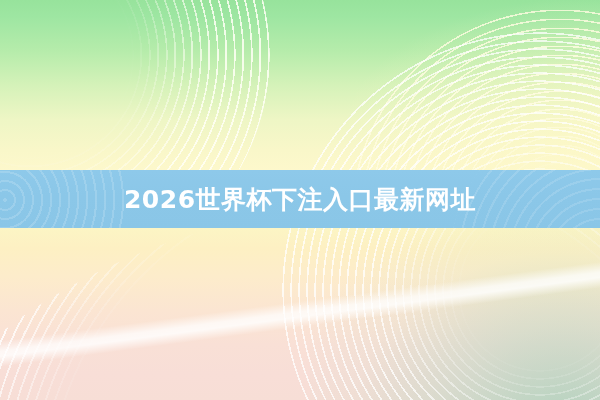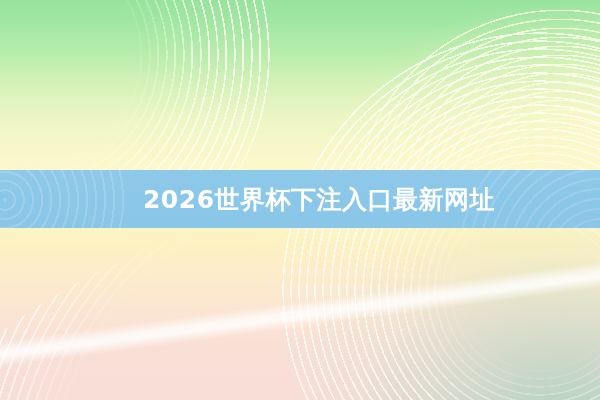--- a/index.html
+++ b/index.html
@@ -130,21 +130,20 @@
   .banner-title {
     position: relative;
     z-index: 3;
     color: #ffffff;
     font-size: 25px;
     font-weight: bold;
     letter-spacing: 0.5px;
     line-height: 1;
     white-space: nowrap;
     font-family: "DejaVu Sans", "Liberation Sans", sans-serif;
-    padding-left: 38px;
   }
 
   
   .arcs { position: absolute; }
 
   .arcs-topleft {
     left: -210px;
     top: -180px;
     width: 480px;
     height: 470px;

